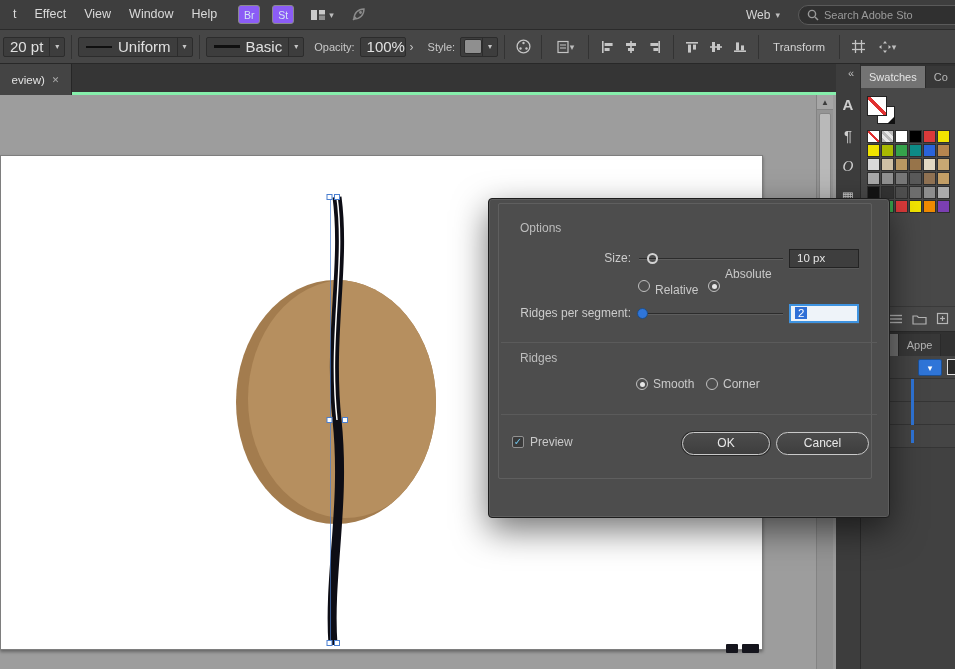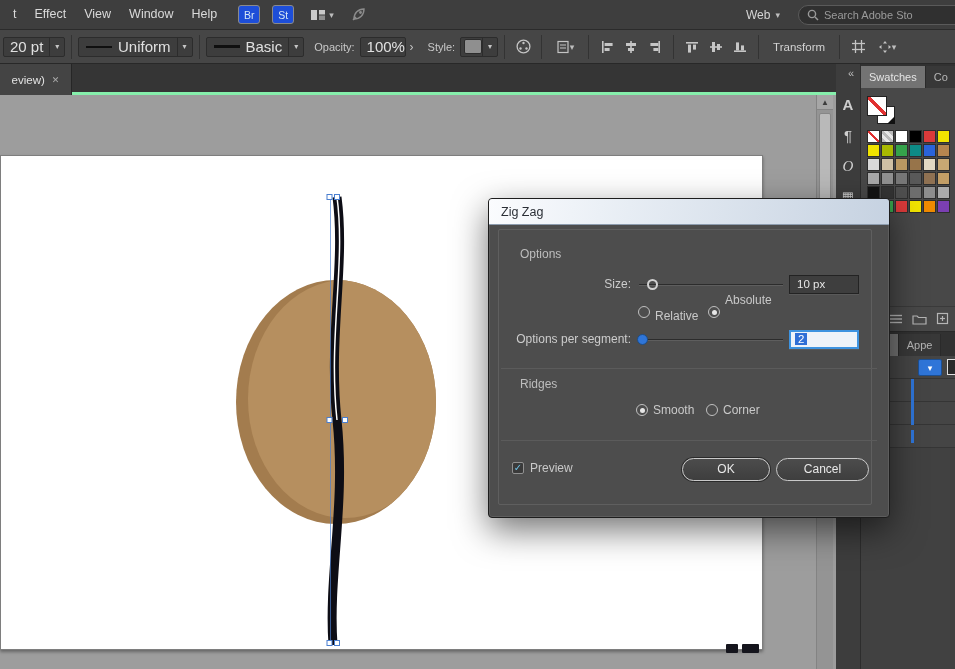--- a/index.html
+++ b/index.html
@@ -2,21 +2,21 @@
 <html style="--accent-blue: #2f75d8; --sel-blue: #4a7fd0; --bean: #b68f5f; --bean-shade: #a37c4e; --zigzag: #0d0d15; --dialog-bg: #4d4d4d;"><head>
 <meta charset="utf-8">
 <style>
 *{margin:0;padding:0;box-sizing:border-box}
 html,body{width:955px;height:669px;overflow:hidden}
 body{position:relative;background:#3d3d3d;font-family:"Liberation Sans","DejaVu Sans",sans-serif;color:#d4d4d4;font-size:12px}
 svg{display:block}
 
 #menubar{position:absolute;left:0;top:0;width:955px;height:30px;background:#3e3e3e;border-bottom:1px solid #2b2b2b;display:flex;align-items:center;padding:0 4px;z-index:5}
 .menu-item{padding:0 9px;line-height:29px;color:#dadada;font-size:12.5px;cursor:default}
-.mb-btn{min-width:22px;height:19px;border:1px solid #8a8a8a;border-radius:3px;display:flex;align-items:center;justify-content:center;font-size:10.5px;color:#d5e6f5;margin-left:12px;background:#1d4ed8;padding:0 2px}
+.mb-btn{min-width:22px;height:19px;border:1px solid #8a8a8a;border-radius:3px;display:flex;align-items:center;justify-content:center;font-size:10.5px;color:#d5e6f5;margin-left:12px;background:#8b5cf6;padding:0 2px}
 .mb-ic{display:flex;align-items:center;gap:3px;margin-left:16px;color:#c7c7c7}
 .chev{font-size:9px;color:#bdbdbd}
 .spacer{flex:1}
 .workspace{display:flex;align-items:center;gap:5px;margin-right:18px;color:#d5d5d5;font-size:12px}
 .searchbox{display:flex;align-items:center;gap:5px;height:20px;width:175px;margin-right:-22px;background:#303030;border:1px solid #5a5a5a;border-radius:10px;padding:0 8px}
 .searchbox input{background:transparent;border:none;outline:none;color:#cfcfcf;font-size:11px;width:120px;font-family:inherit}
 .searchbox input::placeholder{color:#9a9a9a}
 
 #controlbar{position:absolute;left:0;top:30px;width:955px;height:34px;background:#464646;border-bottom:1px solid #282828;display:flex;align-items:center;padding:0 3px;z-index:5}
 .sep{width:1px;height:24px;background:#333;margin:0 6px;flex:none}
@@ -272,36 +272,35 @@
     <rect x="726" y="549" width="12" height="9" rx="1" fill="#15151d"></rect>
     <rect x="742" y="549" width="17" height="9" rx="1" fill="#15151d"></rect>
   </svg>
   <div id="vscroll">
     <div class="sb-btn">▲</div>
     <div class="sb-thumb"></div>
   </div>
 </div>
 
 <div id="dialog">
-  <div class="dlg-title">Zig Zag</div>
   <div class="dlg-body">
     <div class="dlg-group"></div>
     <span class="lbl sec-lbl" style="left:31px;top:22px">Options</span>
 
     <span class="lbl row-lbl" style="left:20px;top:52px;width:122px">Size:</span>
     <div class="track" style="left:150px;top:59px;width:144px"></div>
     <div class="knob ring" style="left:158px;top:54px"></div>
     <div class="valbox" style="left:300px;top:50px">10 px</div>
 
     <div class="radio" style="left:149px;top:81px"></div>
     <span class="lbl" style="left:166px;top:84px">Relative</span>
     <div class="radio sel" style="left:219px;top:81px"></div>
     <span class="lbl" style="left:236px;top:68px">Absolute</span>
 
-    <span class="lbl row-lbl" style="left:0px;top:107px;width:142px">Options per segment:</span>
+    <span class="lbl row-lbl" style="left:0px;top:107px;width:142px">Ridges per segment:</span>
     <div class="track" style="left:150px;top:114px;width:144px"></div>
     <div class="knob blue" style="left:148px;top:109px"></div>
     <div class="valbox focus" style="left:300px;top:105px"><span class="seltxt">2</span></div>
 
     <div class="divider" style="top:143px"></div>
     <span class="lbl sec-lbl" style="left:31px;top:152px">Ridges</span>
 
     <div class="radio sel" style="left:147px;top:179px"></div>
     <span class="lbl" style="left:164px;top:178px">Smooth</span>
     <div class="radio" style="left:217px;top:179px"></div>

